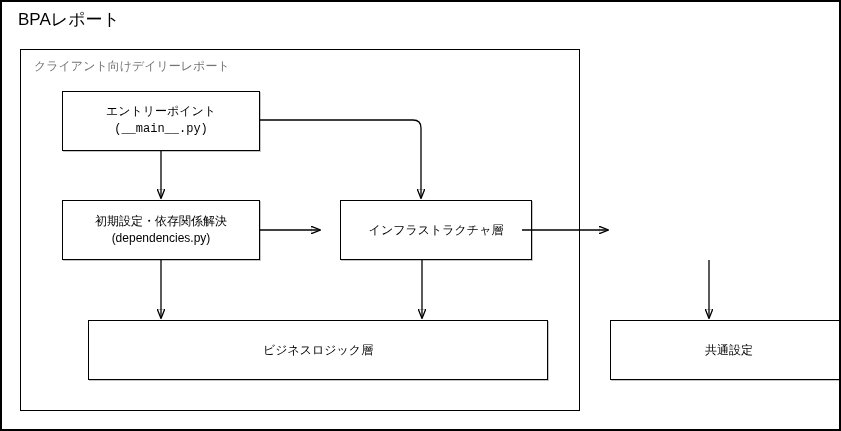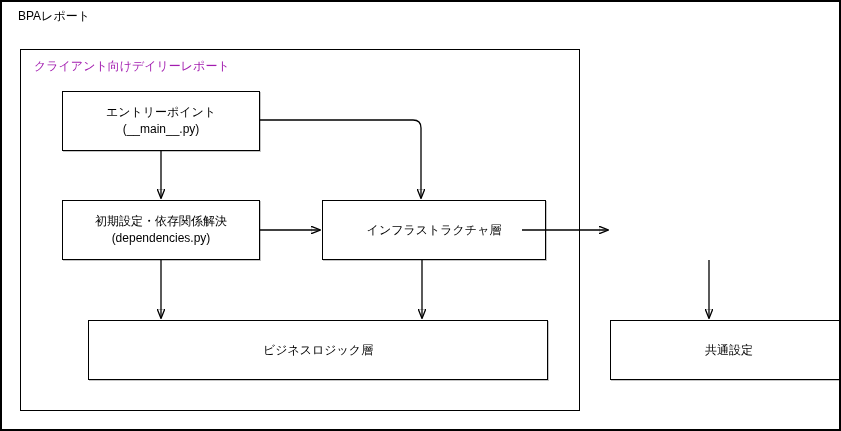--- a/index.html
+++ b/index.html
@@ -19,61 +19,61 @@
     position: absolute;
     inset: 0;
     border: 2px solid #000000;
     pointer-events: none;
     box-sizing: border-box;
   }
   .diagram-title {
     position: absolute;
     left: 18px;
     top: 8px;
-    font-size: 12px;
+    font-size: 17px;
     color: #000000;
     white-space: nowrap;
   }
   .container-box {
     position: absolute;
     left: 20px;
     top: 49px;
     width: 560px;
     height: 362px;
     border: 1px solid #000000;
     box-sizing: border-box;
     background: transparent;
   }
   .container-label {
     position: absolute;
     left: 13px;
     top: 8px;
     font-size: 12px;
-    color: #a21caf;
+    color: #737373;
     white-space: nowrap;
   }
   .node {
     position: absolute;
     border: 1px solid #000000;
     background: #ffffff;
     box-sizing: border-box;
     display: flex;
     flex-direction: column;
     align-items: center;
     justify-content: center;
     text-align: center;
     font-size: 12px;
     line-height: 17px;
     color: #000000;
     box-shadow: 1px 1px 0 rgba(150,150,150,0.55);
   }
   .node span { display: block; white-space: nowrap; }
-  #node-entry-point   { left: 62px;  top: 91px;  width: 198px; height: 60px; }
+  #node-entry-point   { left: 62px;  top: 91px;  width: 198px; height: 60px; font-family: Liberation Mono, monospace; }
   #node-init-deps     { left: 62px;  top: 200px; width: 198px; height: 60px; }
-  #node-infra         { left: 322px; top: 200px; width: 224px; height: 60px; }
+  #node-infra         { left: 340px; top: 200px; width: 192px; height: 60px; }
   #node-business      { left: 62px;  top: 320px; width: 460px; height: 60px; margin-left: 26px; }
   #node-shared-parts  { left: 610px; top: 200px; width: 198px; height: 60px; }
   #node-shared-config { left: 610px; top: 320px; width: 238px; height: 60px; }
   .edges-layer {
     position: absolute;
     left: 0;
     top: 0;
     width: 841px;
     height: 431px;
     pointer-events: none;

